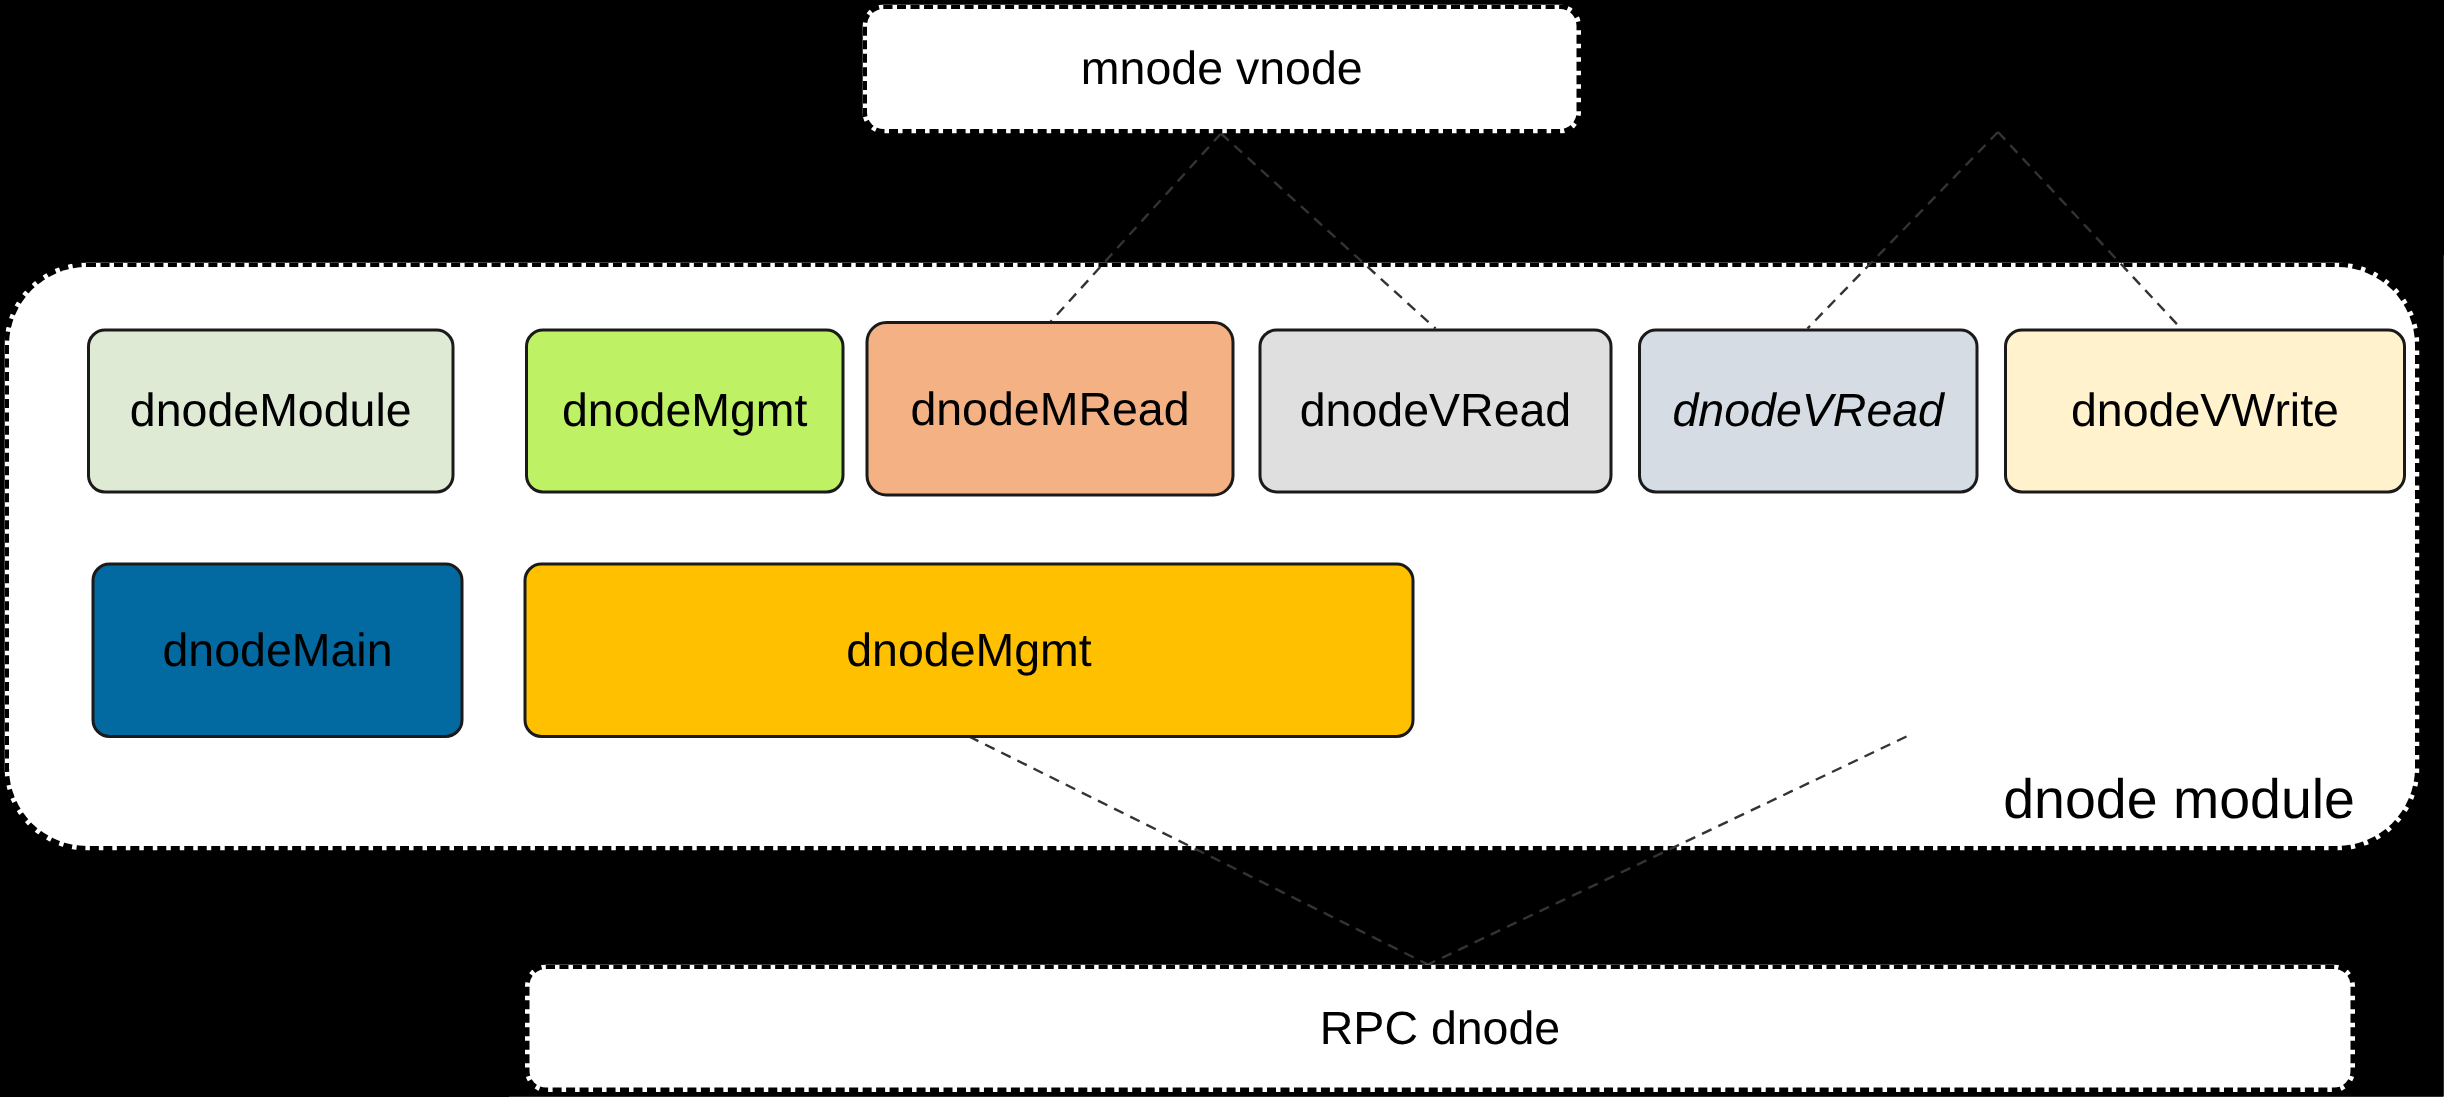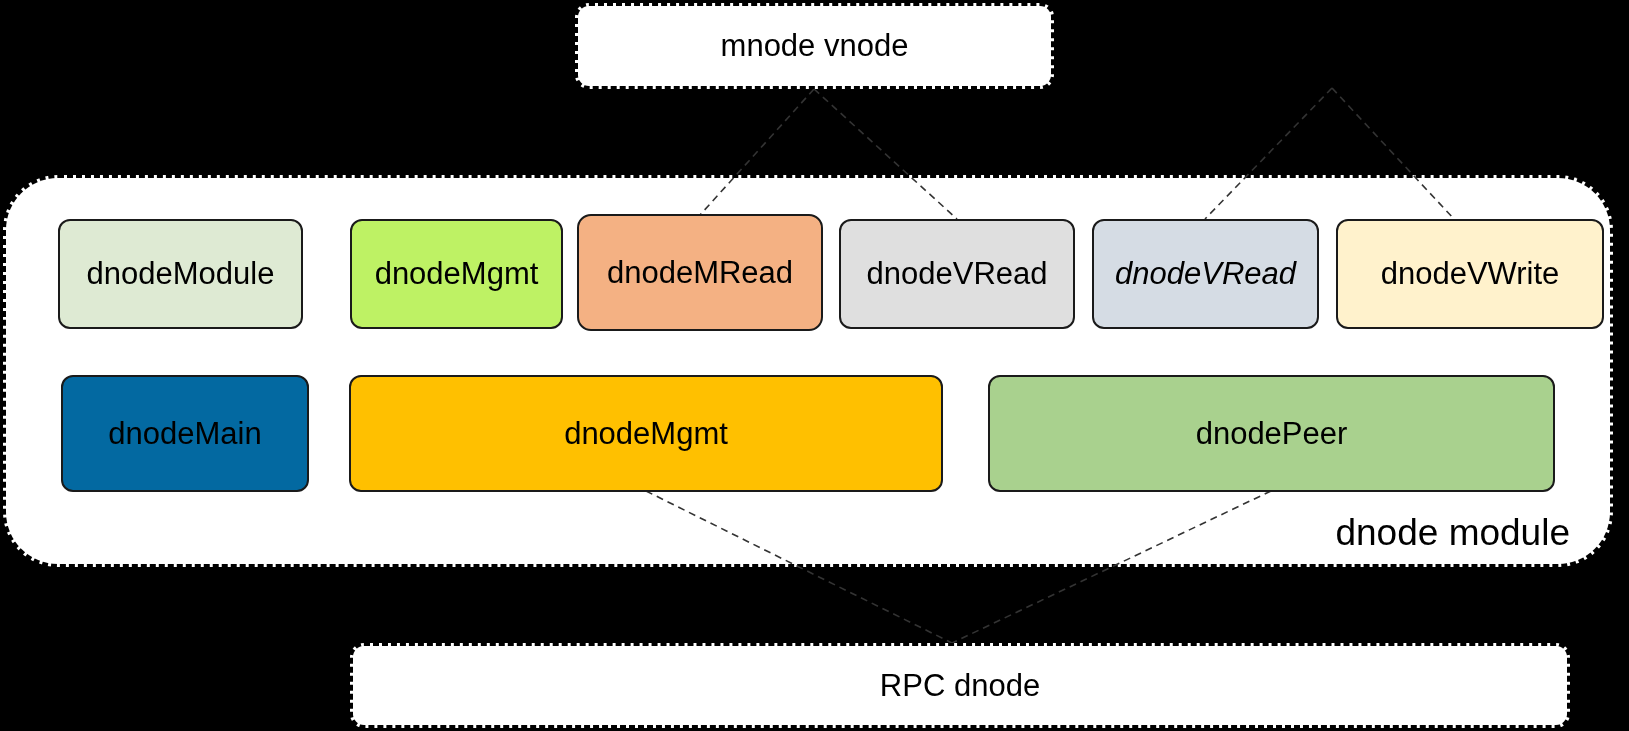--- a/index.html
+++ b/index.html
@@ -128,17 +128,14 @@
   <div class="comp-box row1" id="box-dnodeVWrite" style="background: rgb(255, 242, 204);">
     <span>dnodeVWrite</span>
   </div>
 
   <div class="comp-box row2" id="box-dnodeMain" style="background: #0369a1;">
     <span>dnodeMain</span>
   </div>
   <div class="comp-box row2" id="box-dnodeShell" style="background: rgb(255, 192, 0);">
     <span>dnodeMgmt</span>
   </div>
-  <div class="comp-box row2" id="box-dnodePeer" style="background: rgb(169, 209, 142);">
-    <span>dnodePeer</span>
-  </div>
 
 </div>
 
 </body></html>

